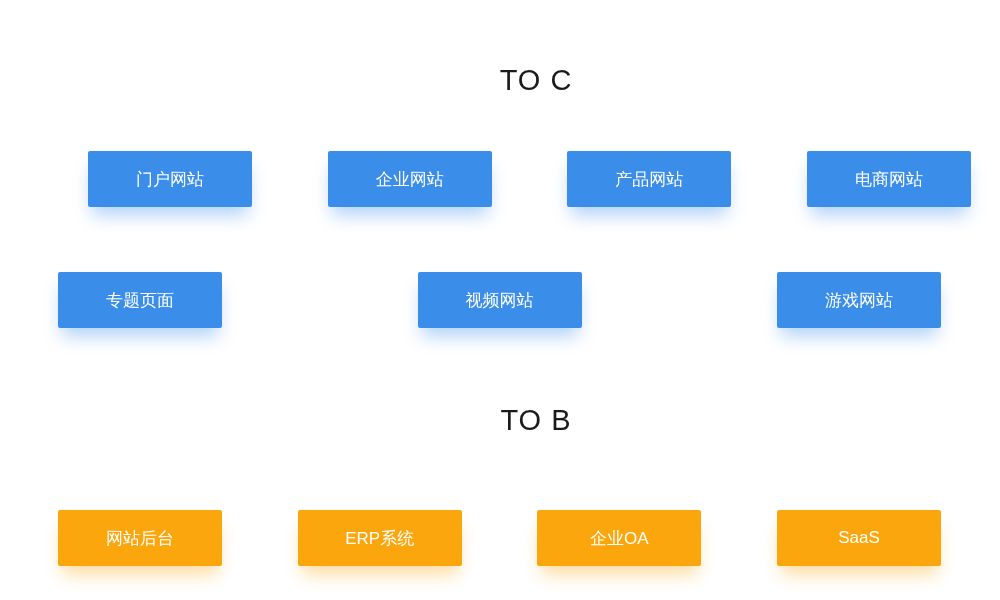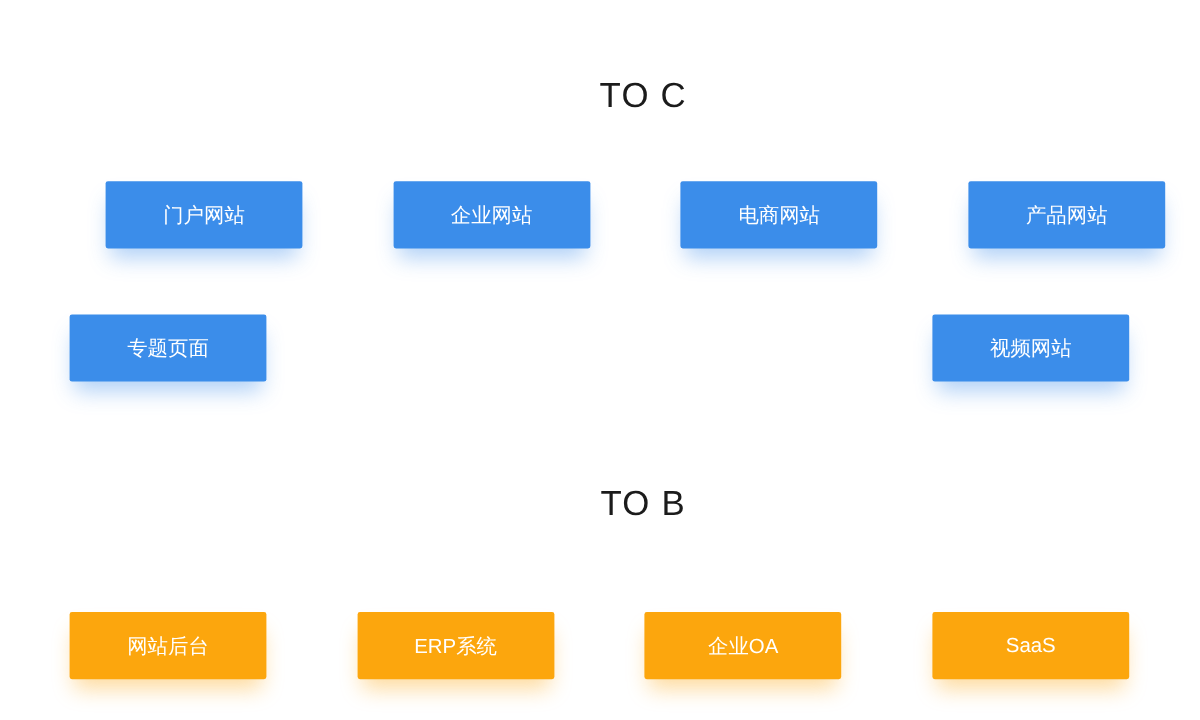--- a/index.html
+++ b/index.html
@@ -30,21 +30,21 @@
   .title-tob { top: 404px; }
   .btn-row {
     position: absolute;
     left: 58px;
     width: 883px;
     height: 56px;
     display: flex;
     justify-content: space-between;
   }
   .row-1 { top: 151px; padding-left: 30px; }
-  .row-2 { top: 262px; }
+  .row-2 { top: 272px; }
   .row-3 { top: 482px; }
   .cat-btn {
     width: 164px;
     height: 56px;
     display: flex;
     align-items: center;
     justify-content: center;
     color: #ffffff;
     font-size: 17px;
     border: none;
@@ -65,27 +65,28 @@
 </head>
 <body style="background: rgb(255, 255, 255);">
 
 <div class="canvas">
 
   <div class="section-title title-toc">TO C</div>
 
   <div class="btn-row row-1">
     <button class="cat-btn btn-blue">门户网站</button>
     <button class="cat-btn btn-blue">企业网站</button>
+    <button class="cat-btn btn-blue">产品网站</button>
     <button class="cat-btn btn-blue">电商网站</button>
-    <button class="cat-btn btn-blue">产品网站</button>
   </div>
 
   <div class="btn-row row-2">
     <button class="cat-btn btn-blue">专题页面</button>
     <button class="cat-btn btn-blue">视频网站</button>
+    <button class="cat-btn btn-blue">游戏网站</button>
   </div>
 
   <div class="section-title title-tob">TO B</div>
 
   <div class="btn-row row-3">
     <button class="cat-btn btn-orange">网站后台</button>
     <button class="cat-btn btn-orange">ERP系统</button>
     <button class="cat-btn btn-orange">企业OA</button>
     <button class="cat-btn btn-orange">SaaS</button>
   </div>

